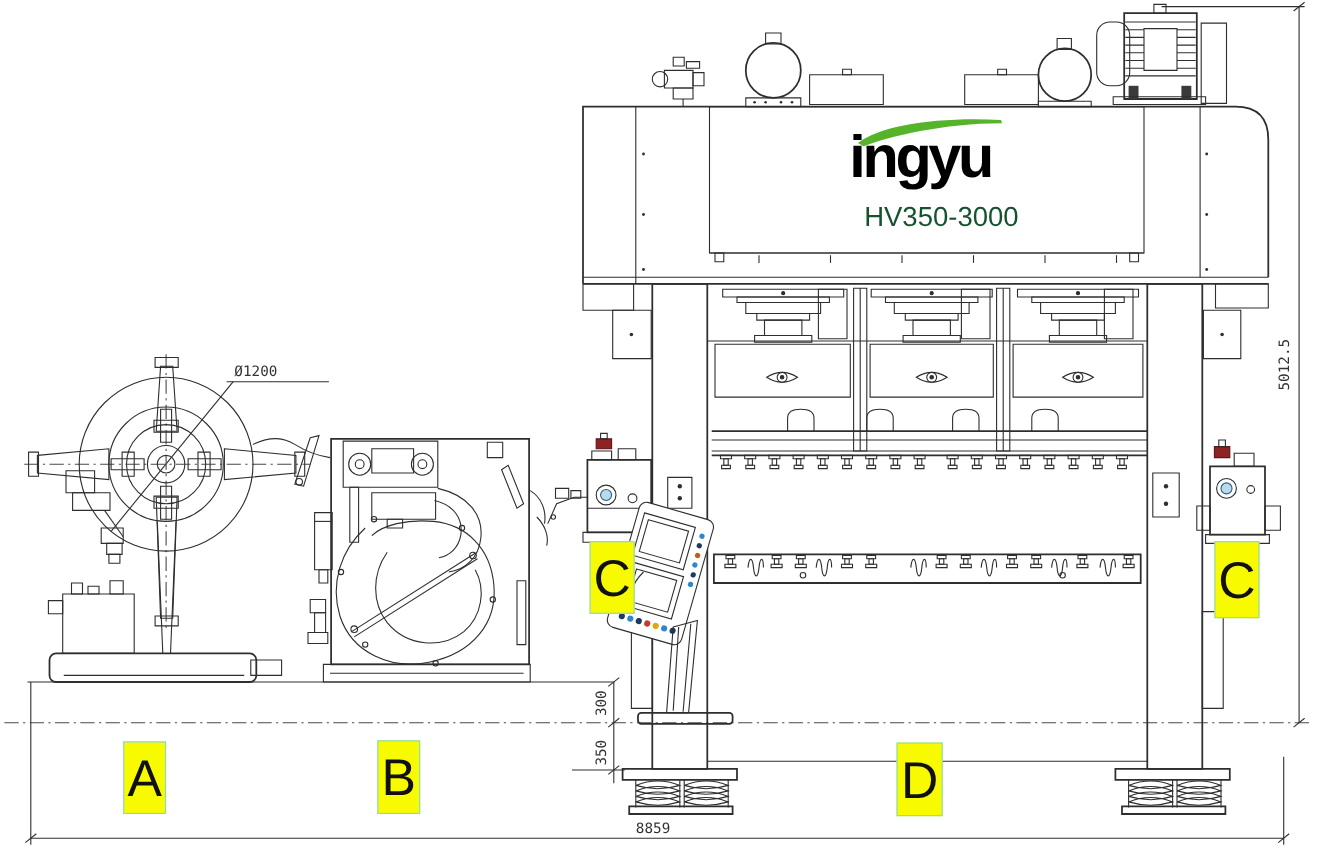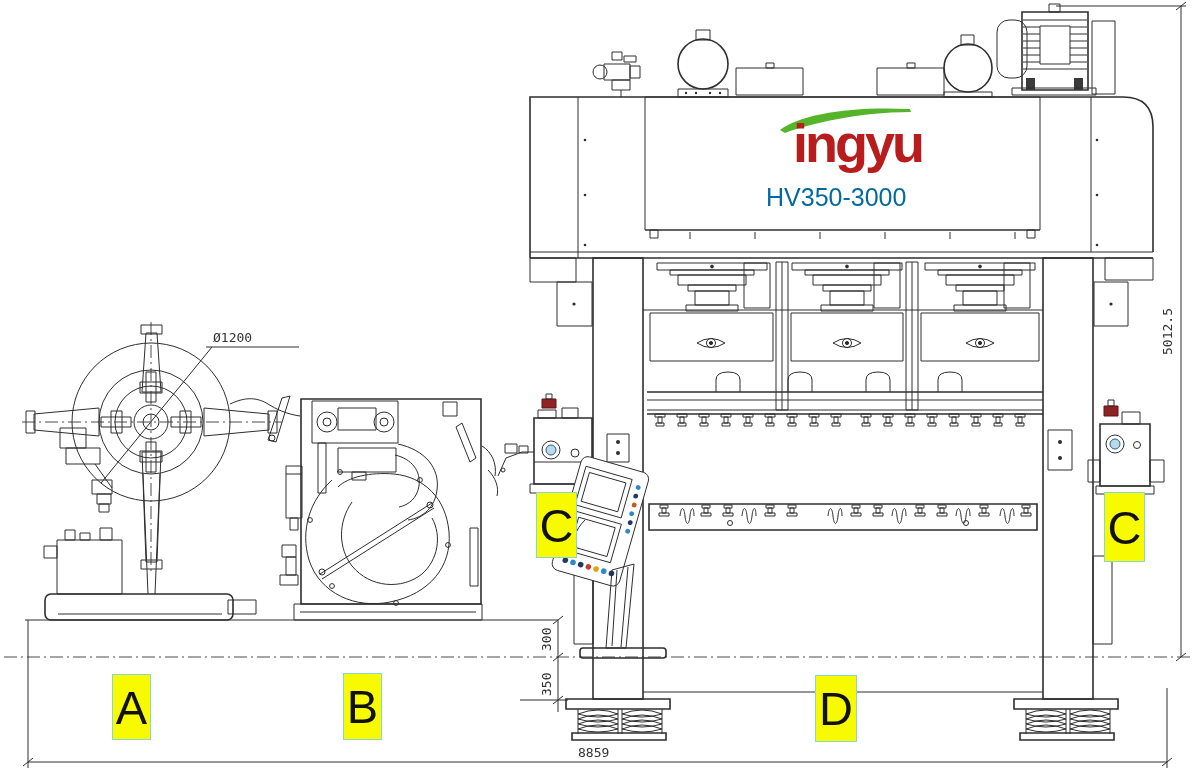--- a/index.html
+++ b/index.html
@@ -8,24 +8,24 @@
   svg{position:absolute;left:0;top:0;}
   svg *{vector-effect:non-scaling-stroke;}
   .ln{stroke:#2e2e2e;stroke-width:1;fill:none;}
   .ln2{stroke:#2e2e2e;stroke-width:1.6;fill:none;}
   .cl{stroke:#4a4a4a;stroke-width:1;fill:none;stroke-dasharray:13 4 2 4;}
   .dim{font-family:"DejaVu Sans Mono",monospace;font-size:13px;fill:#333;}
   .fillw{fill:#fff;stroke:#2e2e2e;stroke-width:1;}
   .tag{position:absolute;background:#f8fb00;border:1px solid #86d7cd;
        display:flex;align-items:center;justify-content:center;
        font-size:47px;color:#111;font-family:"Liberation Sans",sans-serif;}
-  .brand{position:absolute;left:772px;top:116px;width:150px;text-align:right;
-         font-size:54px;font-weight:800;letter-spacing:-3px;color:#b91c1c;line-height:1;}
-  .model{position:absolute;left:766px;top:183px;width:160px;text-align:left;
-         font-size:25px;font-weight:400;color:#0369a1;letter-spacing:0px;}
+  .brand{position:absolute;left:772px;top:116px;width:150px;text-align:left;
+         font-size:54px;font-weight:800;letter-spacing:-3px;color:#000000;line-height:1;}
+  .model{position:absolute;left:766px;top:183px;width:160px;text-align:right;
+         font-size:25px;font-weight:400;color:#14532d;letter-spacing:0px;}
 </style>
 </head>
 <body>
 
 <div class="stage">
 
 <svg width="1200" height="774" viewBox="0 0 1200 774">
   <defs>
     <g id="clampT">
       <rect x="1" y="0" width="10" height="3"></rect>

